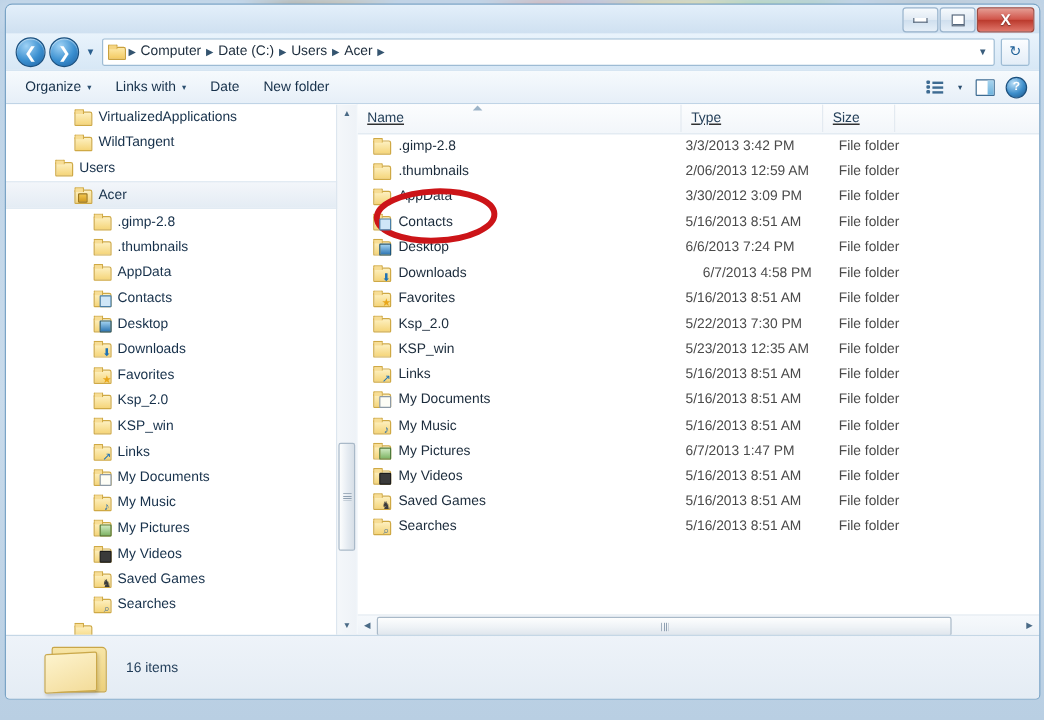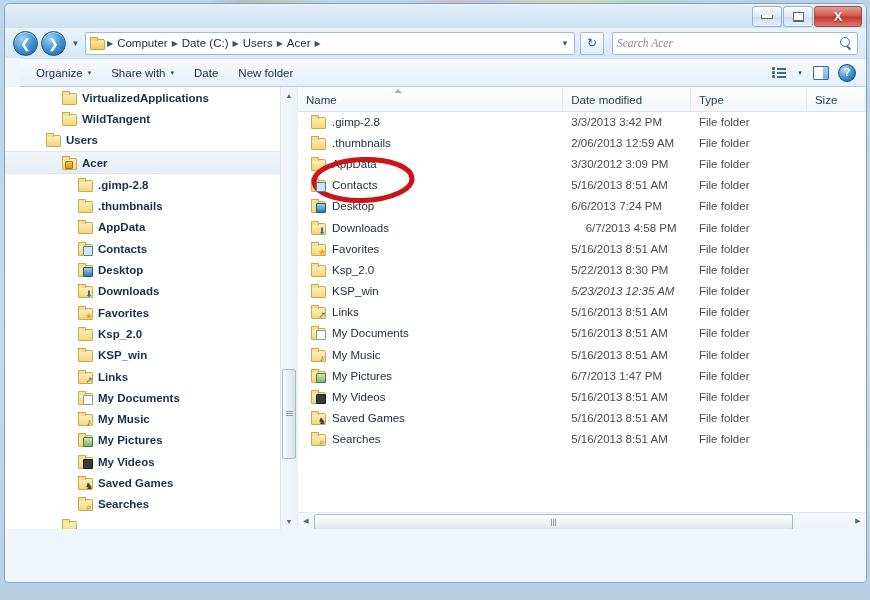--- a/index.html
+++ b/index.html
@@ -92,21 +92,21 @@
   }
   .searchbox .ph{flex:1;font-size:11.5px;color:#8d8d8d;font-style:italic;font-family:"Liberation Serif",serif;}
   .mag{width:13px;height:13px;position:relative;}
   .mag:before{content:"";position:absolute;left:0;top:0;width:8px;height:8px;border:1.6px solid #2a6ea8;border-radius:50%;}
   .mag:after{content:"";position:absolute;left:7px;top:8px;width:5px;height:1.6px;background:#2a6ea8;transform:rotate(45deg);transform-origin:left center;}
 
   
   .toolbar{
     height:27px;display:flex;align-items:center;padding:0 6px;
     background:linear-gradient(180deg,#f6fafd,#e6eff8);
-    border-top:1px solid #cfe0ef;border-bottom:1px solid #b5cde2;margin-left:15px;
+    border-top:1px solid #cfe0ef;border-bottom:1px solid #b5cde2;
   }
   .tbitem{
     display:flex;align-items:center;gap:5px;height:21px;padding:0 10px;
     font-size:11.5px;color:#16304a;border-radius:2px;white-space:nowrap;
   }
   .tbcaret{font-size:7px;color:#2b4f70;}
   .tbspacer{flex:1;}
   .tbicon{
     width:26px;height:21px;display:flex;align-items:center;justify-content:center;
   }
@@ -124,21 +124,21 @@
 
   
   .body{position:relative;height:442px;display:flex;background:#fff;}
   .nav-pane{
     position:relative;width:292px;background:#fff;overflow:hidden;
     border-right:1px solid #e4edf5;
   }
   .nav-list{position:absolute;left:0;top:0;width:280px;}
   .tv-row{height:21.3px;display:flex;align-items:center;font-size:11.5px;color:#16304a;white-space:nowrap;}
   .tv-row.sel{background:linear-gradient(180deg,#f3f6fa,#e4ecf4);border-top:1px solid #dbe6f0;border-bottom:1px solid #dbe6f0;}
-  .tv-row .lbl{padding-left:5px;font-weight:bold;}
+  .tv-row .lbl{padding-left:5px;}
 
   .ic{width:16px;height:14px;position:relative;flex:none;}
   .ic.folder:before{
     content:"";position:absolute;left:1px;top:2px;width:13px;height:10px;border-radius:1px 2px 1px 1px;
     background:linear-gradient(180deg,#fdf0c0,#f5d57a);border:1px solid #cfa945;
   }
   .ic.folder:after{
     content:"";position:absolute;left:1px;top:0px;width:6px;height:3px;
     background:#f7dd95;border:1px solid #cfa945;border-bottom:none;border-radius:1px 1px 0 0;
   }
@@ -165,23 +165,24 @@
   .sb-thumb{
     position:absolute;left:1px;right:1px;border:1px solid #a9b9c8;border-radius:2px;
     background:linear-gradient(90deg,#fdfefe,#e6ecf2 55%,#d7dfe7);
     display:flex;align-items:center;justify-content:center;
   }
   .grip{width:7px;height:6px;background:repeating-linear-gradient(180deg,#8fa0b1 0 1px,transparent 1px 2px);}
 
   
   .list-pane{position:relative;flex:1;background:#fff;overflow:hidden;}
   .colhdr{
-    position:relative;height:24px;display:flex;align-items:flex-end;
+    position:relative;height:24px;display:flex;align-items:flex-start;
     background:linear-gradient(180deg,#fcfdfe,#f2f6fa);
     border-bottom:1px solid #dde6ef;
+    text-decoration:underline;
   }
   .col{
     position:relative;height:23px;display:flex;align-items:center;
     font-size:11.5px;color:#25405a;padding-left:8px;
     border-right:1px solid #e3eaf1;box-sizing:border-box;
   }
   .sortmark{position:absolute;left:96px;top:1px;width:0;height:0;
     border-left:4px solid transparent;border-right:4px solid transparent;border-bottom:4px solid #9db4c8;}
   .rows{position:absolute;left:0;right:0;top:24px;bottom:0;}
   .frow{height:21.2px;display:flex;align-items:center;font-size:11.5px;color:#1b2b3b;}
@@ -261,33 +262,29 @@
           <span class="crumb">Users</span>
           <span class="sep">▶</span>
           <span class="crumb">Acer</span>
           <span class="sep">▶</span>
         </div>
         <div class="crumbcaret">▼</div>
       </div>
 
       <div class="refresh">↻</div>
 
-      <div class="searchbox">
-        <span class="ph">Search Acer</span>
-        <span class="mag"></span>
-      </div>
     </div>
 
     <div class="toolbar">
       <div class="tbitem">
         <span>Organize</span>
         <span class="tbcaret">▾</span>
       </div>
       <div class="tbitem">
-        <span>Share with</span>
+        <span>Links with</span>
         <span class="tbcaret">▾</span>
       </div>
       <div class="tbitem">
         <span>Date</span>
       </div>
       <div class="tbitem">
         <span>New folder</span>
       </div>
       <div class="tbspacer"></div>
       <div class="tbicon">
@@ -453,23 +450,20 @@
           <div class="sb-arrow bot">▼</div>
         </div>
       </div>
 
       <div class="list-pane">
         <div class="colhdr" id="colhdr">
             <div class="col" style="width: 270px;">
               <span class="sortmark"></span>
               <span>Name</span>
             </div>
-            <div class="col" style="width: 130px;">
-              <span>Date modified</span>
-            </div>
             <div class="col" style="width: 118px;">
               <span>Type</span>
             </div>
             <div class="col" style="width: 60px;">
               <span>Size</span>
             </div>
           </div>
         <div class="rows" id="filerows">
             <div class="frow">
               <div class="fname" style="width: 270px;">
@@ -540,30 +534,30 @@
               </div>
               <div class="fdate" style="width: 130px;">5/16/2013 8:51 AM</div>
               <div class="ftype" style="width: 118px;">File folder</div>
               <div class="fsize" style="width: 60px;"></div>
             </div>
             <div class="frow">
               <div class="fname" style="width: 270px;">
                 <span class="ic folder"></span>
                 <span class="lbl">Ksp_2.0</span>
               </div>
-              <div class="fdate" style="width: 130px;">5/22/2013 8:30 PM</div>
+              <div class="fdate" style="width: 130px;">5/22/2013 7:30 PM</div>
               <div class="ftype" style="width: 118px;">File folder</div>
               <div class="fsize" style="width: 60px;"></div>
             </div>
             <div class="frow">
               <div class="fname" style="width: 270px;">
                 <span class="ic folder"></span>
                 <span class="lbl">KSP_win</span>
               </div>
-              <div class="fdate" style="width: 130px; font-style: italic;">5/23/2013 12:35 AM</div>
+              <div class="fdate" style="width: 130px;">5/23/2013 12:35 AM</div>
               <div class="ftype" style="width: 118px;">File folder</div>
               <div class="fsize" style="width: 60px;"></div>
             </div>
             <div class="frow">
               <div class="fname" style="width: 270px;">
                 <span class="ic folder">
                   <span class="badge link">↗</span>
                 </span>
                 <span class="lbl">Links</span>
               </div>
@@ -643,18 +637,25 @@
           <div class="hs-track">
             <div class="hs-thumb">
               <span class="hgrip"></span>
             </div>
           </div>
           <div class="hs-arrow">▶</div>
         </div>
       </div>
     </div>
 
+    <div class="statusbar">
+      <div class="bigfolder">
+        <div class="bf-back"></div>
+          <div class="bf-front"></div>
+      </div>
+      <div class="status-text">16 items</div>
+    </div>
   </div>
 
   <svg class="annot" width="120" height="60" style="left:306px;top:150px;" viewBox="0 0 120 60">
     <ellipse cx="57" cy="30" rx="49" ry="20.5" fill="none" stroke="#cc1418" stroke-width="5" transform="rotate(-2 57 30)" stroke-linecap="round"></ellipse>
   </svg>
 </div>
 
 </body></html>

